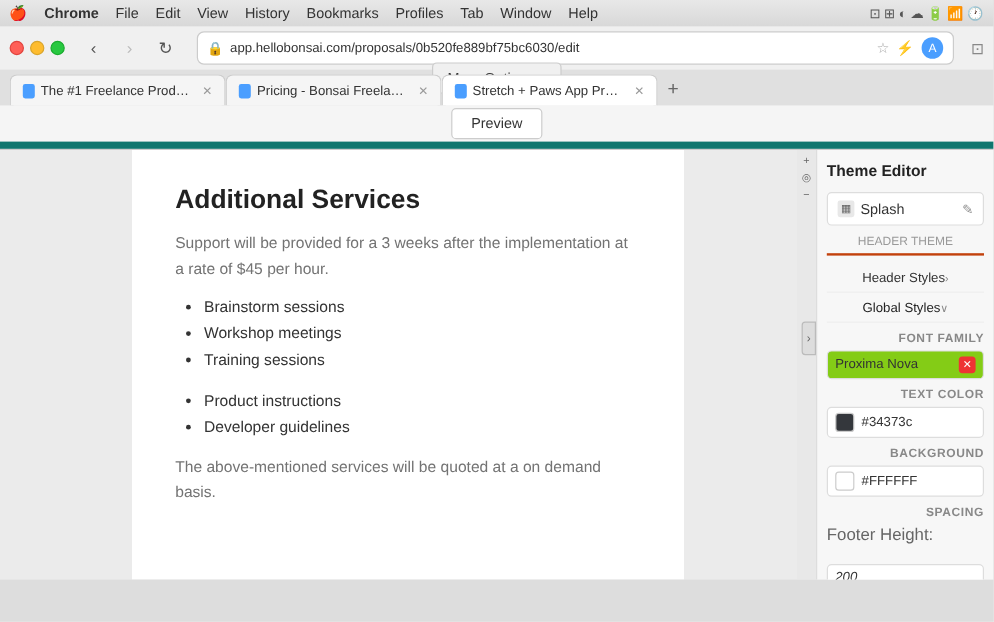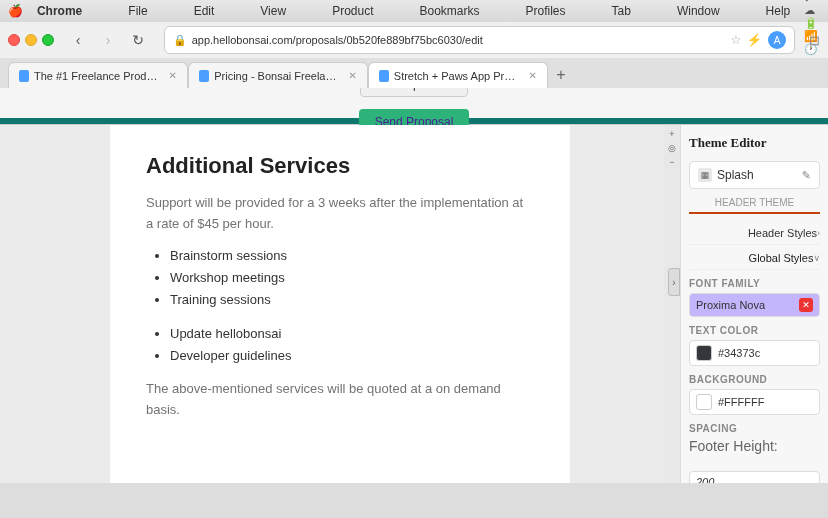--- a/index.html
+++ b/index.html
@@ -9,21 +9,21 @@
     .menu-bar {
       height: 22px;
       background: linear-gradient(to bottom, #e8e8e8, #d8d8d8);
       display: flex;
       align-items: center;
       padding: 0 8px;
       font-size: 12px;
       color: #333;
       gap: 14px;
     }
-    .menu-item { font-weight: 400; cursor: default; margin-left: 32px; }
+    .menu-item { font-weight: 400; cursor: default; }
     .menu-item-bold { font-weight: 600; }
 
     
     .browser-chrome {
       background: #f0f0f0;
       border-bottom: 1px solid #ccc;
     }
 
     .browser-toolbar {
       height: 36px;
@@ -209,21 +209,21 @@
       color: #999;
       text-align: center;
       padding: 4px 0;
       border-bottom: 2px solid #c2410c;
       margin-bottom: 8px;
     }
 
     .section-row {
       display: flex;
       align-items: center;
-      justify-content: flex-end;
+      justify-content: center;
       padding: 5px 0;
       font-size: 11px;
       color: #333;
       cursor: pointer;
       border-bottom: 1px solid #eee;
       margin-bottom: 2px;
     }
     .section-row-open {
       font-weight: 400;
       color: #222;
@@ -231,26 +231,27 @@
     .chevron { font-size: 9px; color: #888; }
 
     .sidebar-form-label {
       font-size: 10px;
       color: #888;
       text-transform: uppercase;
       letter-spacing: 0.5px;
       margin-top: 8px;
       margin-bottom: 4px;
       font-weight: 600;
+      text-align: right;
     }
 
     .font-family-row {
       display: flex;
       align-items: center;
-      background: #c4b5fd;
+      background: #84cc16;
       border: 1px solid #ddd;
       border-radius: 4px;
       padding: 4px 6px;
       font-size: 11px;
       color: #333;
       margin-bottom: 6px;
     }
     .font-family-text { flex: 1; }
     .tag-remove {
       width: 14px; height: 14px;
@@ -295,21 +296,21 @@
   </style>
 </head>
 <body>
 
 <div class="menu-bar">
   <span>🍎</span>
   <span class="menu-item-bold">Chrome</span>
   <span class="menu-item">File</span>
   <span class="menu-item">Edit</span>
   <span class="menu-item">View</span>
-  <span class="menu-item">Product</span>
+  <span class="menu-item">History</span>
   <span class="menu-item">Bookmarks</span>
   <span class="menu-item">Profiles</span>
   <span class="menu-item">Tab</span>
   <span class="menu-item">Window</span>
   <span class="menu-item">Help</span>
   <span style="margin-left:auto; display:flex; gap:8px; font-size:11px; color:#555;">
     <span>⊡ ⊞ ◐ ☁ 🔋 📶 🕐</span>
   </span>
 </div>
 
@@ -352,20 +353,21 @@
       <span class="tab-close">✕</span>
     </div>
     <div class="tab-new">+</div>
   </div>
 
   <div style="height:36px; background:#f5f5f5; border-bottom:6px solid #0f766e; display:flex; align-items:center; justify-content:center; gap:12px;flex-direction:column;">
     <button class="btn-more-options">
       <span>More Options</span>
       <span>▾</span>
     </button>
+    <button class="btn-preview">Preview</button>
     <button class="btn-send-proposal">Send Proposal</button>
   </div>
 </div>
 
 <div style="display:flex; height:calc(518px - 22px - 36px - 30px - 36px - 36px); position:relative;">
 
   <div style="flex:1; background:#ebebeb; overflow:hidden; position:relative;">
     <div style="background:#fff; margin:0 auto; max-width:460px; padding:28px 36px; height:100%; overflow:hidden;">
 
       <h2 class="section-title">Additional Services</h2>
@@ -373,40 +375,40 @@
       <p class="content-text">Support will be provided for a 3 weeks after the implementation at a rate of $45 per hour.</p>
 
       <ul class="bullet-list">
         <li>Brainstorm sessions</li>
         <li>Workshop meetings</li>
         <li>Training sessions</li>
       </ul>
 
 
       <ul class="bullet-list">
-        <li>Update hellobonsai</li>
+        <li>Product instructions</li>
         <li>Developer guidelines</li>
       </ul>
 
       <p class="content-text">The above-mentioned services will be quoted at a on demand basis.</p>
 
     </div>
 
     <div style="position:absolute; right:0; top:0; bottom:0; width:16px; background:#e8e8e8; display:flex; flex-direction:column; align-items:center; padding:3px 0; gap:2px;">
       <div style="width:12px;height:12px;display:flex;align-items:center;justify-content:center;font-size:9px;color:#666;">+</div>
       <div style="width:12px;height:12px;display:flex;align-items:center;justify-content:center;font-size:9px;color:#666;">◎</div>
       <div style="width:12px;height:12px;display:flex;align-items:center;justify-content:center;font-size:9px;color:#666;">−</div>
     </div>
 
     <div style="position:absolute; right:0; top:40%; width:12px; height:28px; background:#ddd; border:1px solid #bbb; border-radius:3px 0 0 3px; display:flex; align-items:center; justify-content:center; cursor:pointer; font-size:10px; color:#666;">›</div>
   </div>
 
   <div style="width:148px; background:#f7f7f7; border-left:1px solid #ddd; padding:10px 8px; overflow:hidden; flex-shrink:0;">
     
-    <div style="font-size:13px; font-weight:600; color:#222; margin-bottom:10px;font-family:Liberation Serif, serif;">Theme Editor</div>
+    <div style="font-size:13px; font-weight:600; color:#222; margin-bottom:10px;">Theme Editor</div>
     
     
     <div class="splash-row">
       <div class="splash-left">
         <div class="splash-icon">▦</div>
         <span class="splash-label">Splash</span>
       </div>
       <span class="edit-icon">✎</span>
     </div>
 

